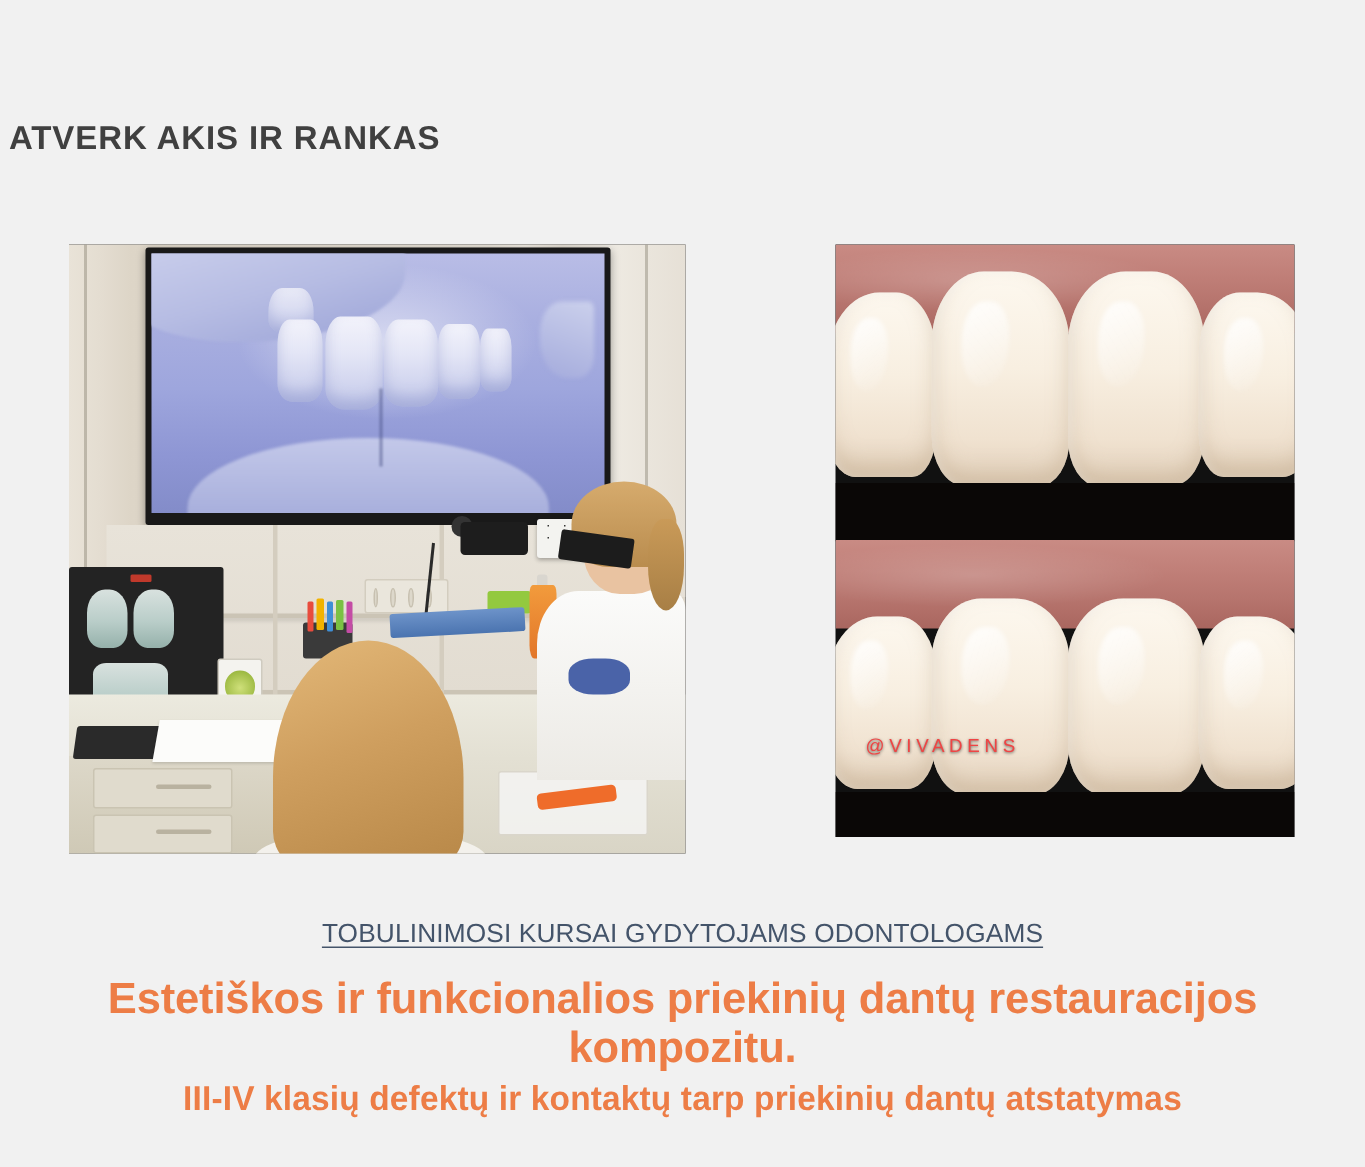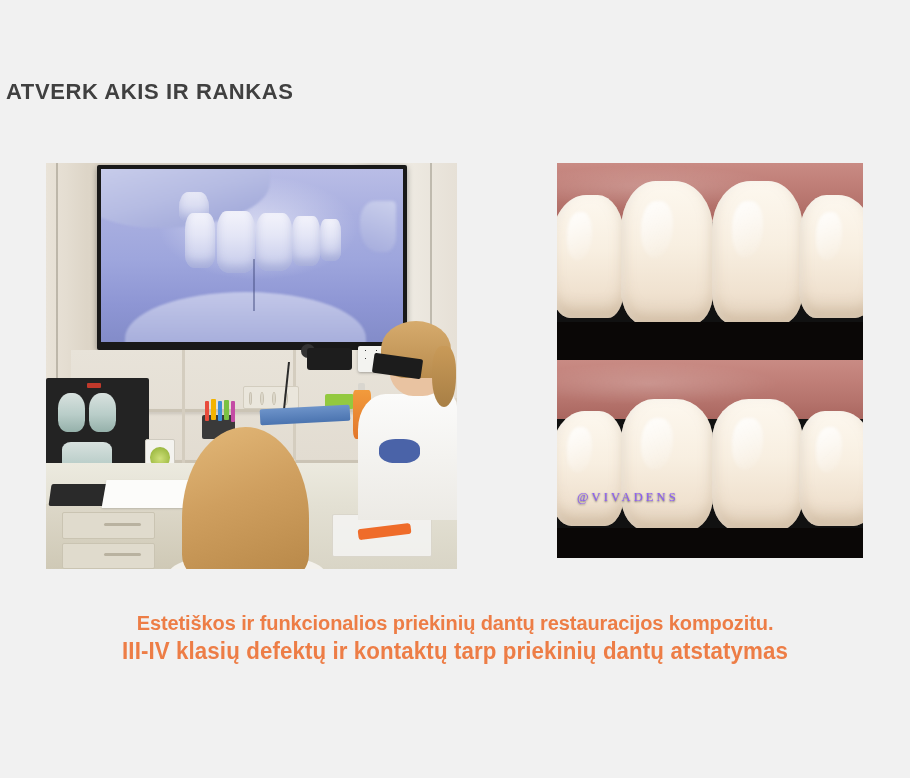--- a/index.html
+++ b/index.html
@@ -332,24 +332,24 @@
   .t-top.c3 { left: 50.5%;top: 9%;  width: 30%; height: 72%; border-radius: 42% 38% 24% 22% / 34% 34% 24% 22%; }
   .t-top.c4 { left: 79%;  top: 16%; width: 25%; height: 62%; border-radius: 36% 48% 26% 22% / 34% 40% 26% 24%; }
   
   .t-bot.c1 { left: -2%;  top: 26%; width: 24%; height: 58%; border-radius: 46% 34% 26% 28% / 40% 32% 28% 28%; }
   .t-bot.c2 { left: 21%;  top: 20%; width: 30%; height: 66%; border-radius: 36% 40% 26% 26% / 32% 32% 26% 26%; }
   .t-bot.c3 { left: 50.5%;top: 20%; width: 30%; height: 66%; border-radius: 40% 36% 26% 26% / 32% 32% 26% 26%; }
   .t-bot.c4 { left: 79%;  top: 26%; width: 25%; height: 58%; border-radius: 34% 46% 28% 26% / 32% 40% 28% 28%; }
 
   .watermark-line {
     position: absolute;
-    color: #8b5cf6;
+    color: #ef4444;
     font-size: 12.5px;
     letter-spacing: 3.1px;
-    font-family: Liberation Serif, serif;
+    font-family: Liberation Sans, sans-serif;
     white-space: nowrap;
     text-shadow: 0 1px 2px rgba(0,0,0,.6);
   }
   .wm-handle { left: 20px; top: 327px; }
   .wm-name   { left: 20px; top: 354px; font-size: 12.5px; letter-spacing: 2.5px; }
 
   
   .caption-block {
     position: absolute;
     left: 0; right: 0; top: 612px;
@@ -360,21 +360,21 @@
     color: #44546a;
     font-size: 17.5px;
     text-decoration: underline;
     text-underline-offset: 3px;
     letter-spacing: 0.1px;
     margin-bottom: 17px;
   }
   .cap-orange-1 {
     display: block;
     color: #ED7D46;
-    font-size: 20px;
+    font-size: 29px;
     font-weight: bold;
     letter-spacing: -0.1px;
     margin-bottom: 3px;
   }
   .cap-orange-2 {
     display: block;
     color: #ED7D46;
     font-size: 23px;
     font-weight: bold;
     font-stretch: condensed;
@@ -528,15 +528,16 @@
     <div class="tooth t-bot c4">
         <span class="shine"></span>
       </div>
     <div class="black-band" style="top:85%;height:15%"></div>
   </div>
 
   <div class="watermark-line wm-handle">@VIVADENS</div>
 </div>
 
 <div class="caption-block">
+  <span class="cap-link">TOBULINIMOSI KURSAI GYDYTOJAMS ODONTOLOGAMS</span>
   <span class="cap-orange-1">Estetiškos ir funkcionalios priekinių dantų restauracijos kompozitu.</span>
   <span class="cap-orange-2">III-IV klasių defektų ir kontaktų tarp priekinių dantų atstatymas</span>
 </div>
 
 </body></html>

